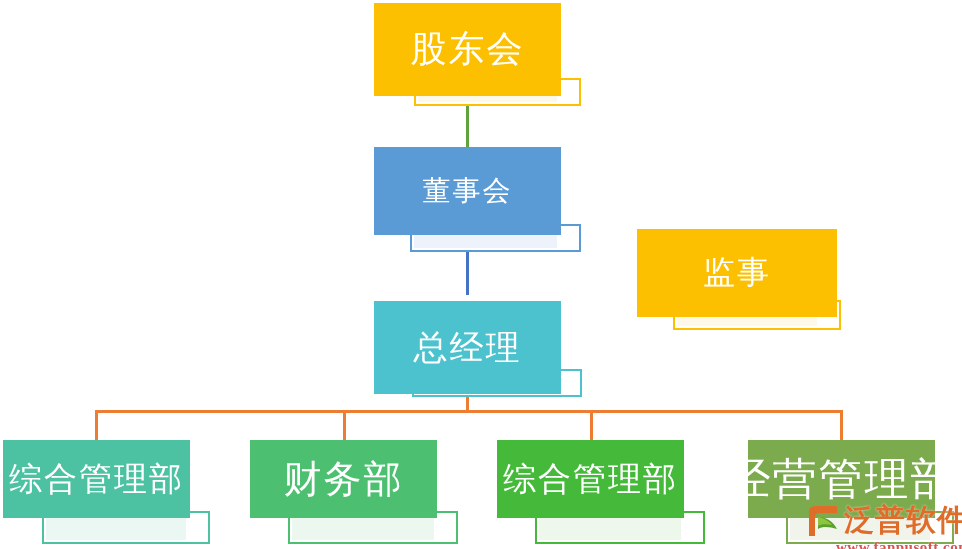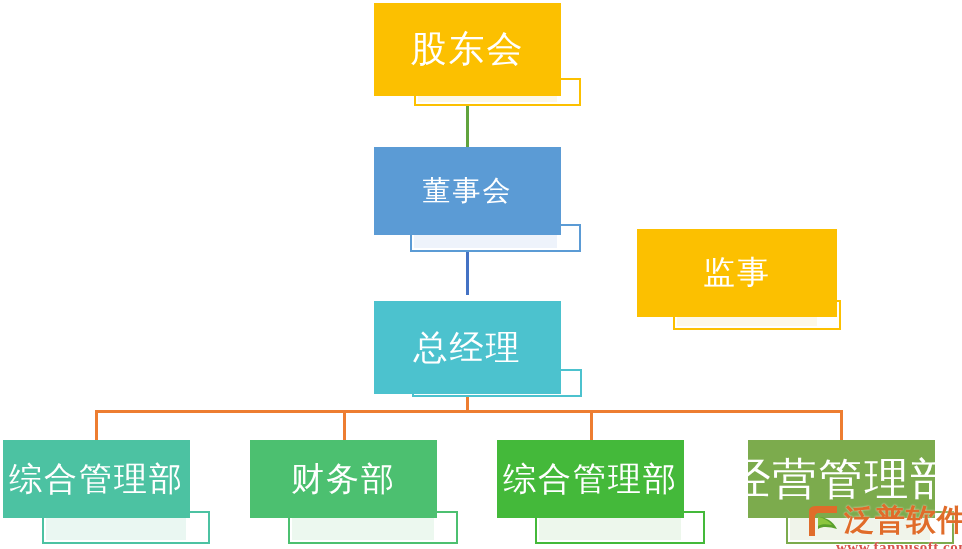--- a/index.html
+++ b/index.html
@@ -147,21 +147,21 @@
       </div>
       <div class="node" style="left: 3px; top: 440px; width: 187px; height: 78px; z-index: 4;">
         <div class="node-fill" style="background: rgb(76, 194, 162);"></div>
         <div class="node-label" style="font-size: 33px;">综合管理部</div>
       </div>
       <div class="node-slip" style="left: 288px; top: 511px; width: 170px; height: 33px; border: 2px solid rgb(76, 192, 112);">
         <div style="position: absolute; inset: 2px 22px 2px 2px; background: rgb(236, 248, 239);"></div>
       </div>
       <div class="node" style="left: 250px; top: 440px; width: 187px; height: 78px; z-index: 4;">
         <div class="node-fill" style="background: rgb(76, 192, 112);"></div>
-        <div class="node-label" style="font-size: 33px;">财务部</div>
+        <div class="node-label" style="font-size: 38px;">财务部</div>
       </div>
       <div class="node-slip" style="left: 535px; top: 511px; width: 170px; height: 33px; border: 2px solid rgb(68, 185, 58);">
         <div style="position: absolute; inset: 2px 22px 2px 2px; background: rgb(237, 247, 236);"></div>
       </div>
       <div class="node" style="left: 497px; top: 440px; width: 187px; height: 78px; z-index: 4;">
         <div class="node-fill" style="background: rgb(68, 185, 58);"></div>
         <div class="node-label" style="font-size: 33px;">综合管理部</div>
       </div>
       <div class="node-slip" style="left: 786px; top: 511px; width: 168px; height: 33px; border: 2px solid rgb(124, 171, 77);">
         <div style="position: absolute; inset: 2px 22px 2px 2px; background: rgb(240, 244, 234);"></div>

